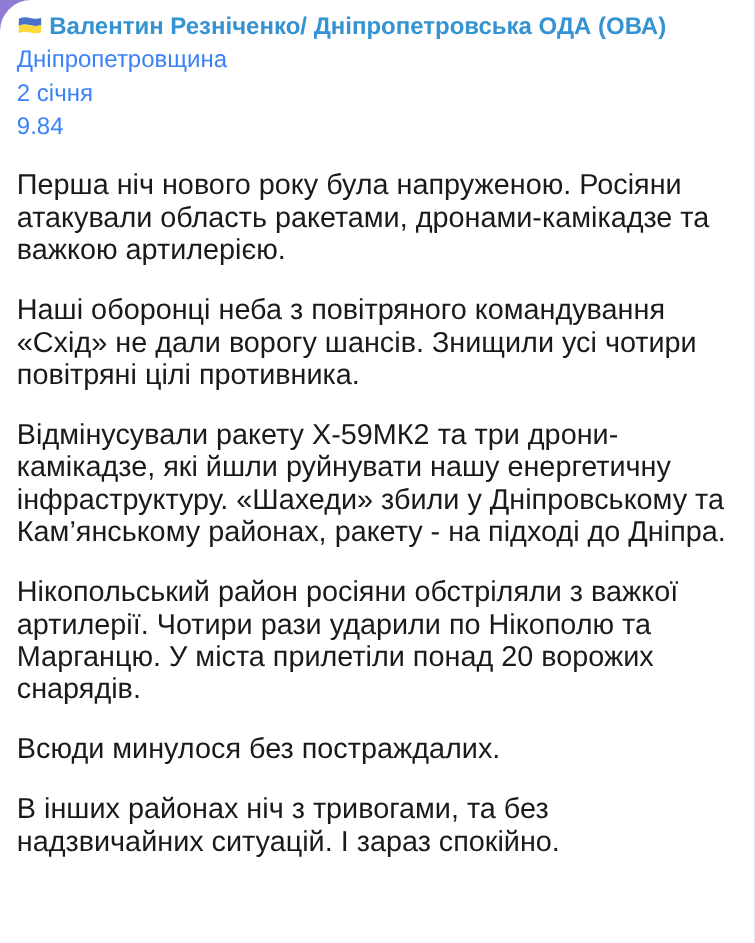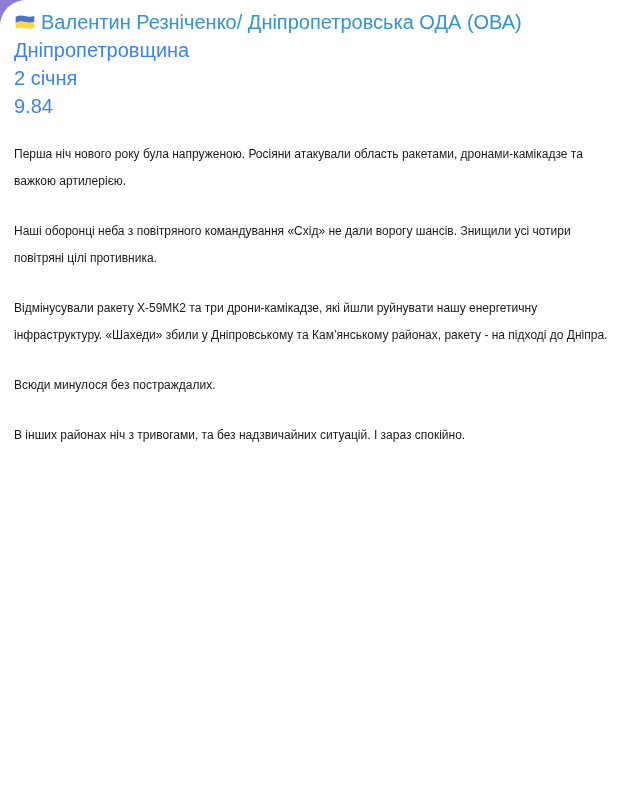--- a/index.html
+++ b/index.html
@@ -37,30 +37,30 @@
   }
   .flag-icon {
     display: inline-block;
     width: 22px;
     height: 16px;
     vertical-align: -1px;
     margin-right: 5px;
   }
   .channel-name {
     color: #3693d1;
-    font-weight: normal;
+    font-weight: bold;
     text-decoration: none;
     cursor: pointer;
   }
   .header-line {
     color: #3b82f6;
   }
   .msg p {
     margin: 0 0 23px 0;
-    font-size: 12px;
+    font-size: 24px;
     line-height: 27px;
     color: #1a1a1a;
   }
   .msg p:last-child {
     margin-bottom: 0;
   }
 </style>
 </head>
 <body>
 
@@ -79,17 +79,18 @@
     </div>
     <div class="header-line">Дніпропетровщина</div>
     <div class="header-line">2 січня</div>
     <div class="header-line">9.84</div>
   </div>
 
   <div class="msg">
     <p>Перша ніч нового року була напруженою. Росіяни атакували область ракетами, дронами-камікадзе та важкою артилерією.</p>
     <p>Наші оборонці неба з повітряного командування «Схід» не дали ворогу шансів. Знищили усі чотири повітряні цілі противника.</p>
     <p>Відмінусували ракету Х-59МК2 та три дрони-камікадзе, які йшли руйнувати нашу енергетичну інфраструктуру. «Шахеди» збили у Дніпровському та Кам’янському районах, ракету - на підході до Дніпра.</p>
+    <p>Нікопольський район росіяни обстріляли з важкої артилерії. Чотири рази ударили по Нікополю та Марганцю. У міста прилетіли понад 20 ворожих снарядів.</p>
     <p>Всюди минулося без постраждалих.</p>
     <p>В інших районах ніч з тривогами, та без надзвичайних ситуацій. І зараз спокійно.</p>
   </div>
 
 </div>
 
 </body></html>

